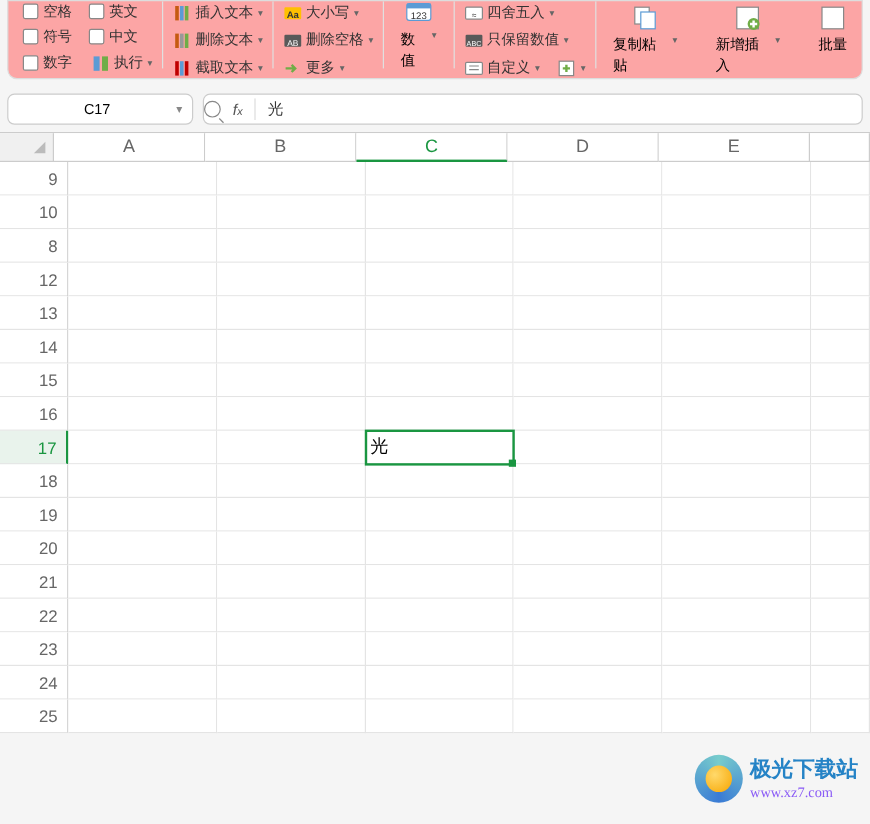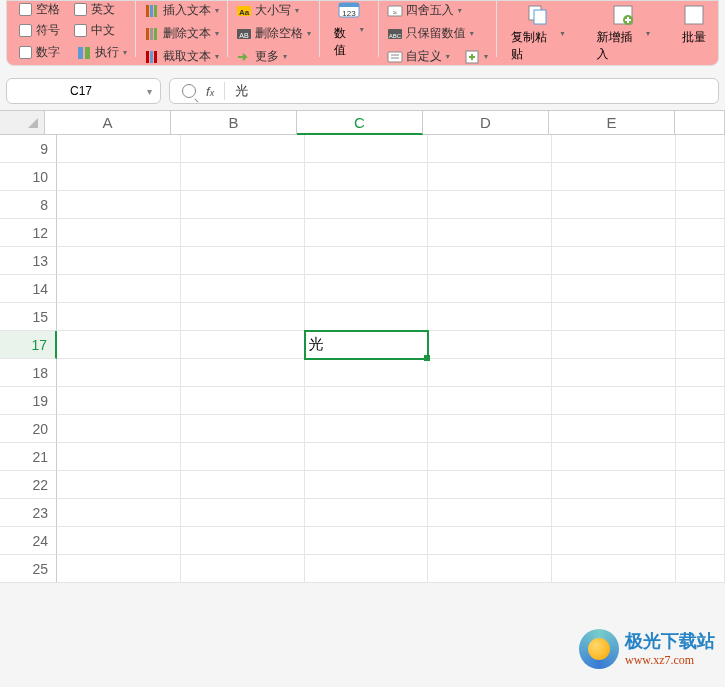--- a/index.html
+++ b/index.html
@@ -71,21 +71,21 @@
     background: #fff;
     display: flex; align-items: center; justify-content: space-between;
     padding: 0 8px;
   }
   .name-box .dd { color: #888; font-size: 10px; }
   .formula-bar {
     flex: 1; height: 26px;
     border: 1px solid #ccc; border-radius: 6px;
     background: #fff;
     display: flex; align-items: center;
-    padding: 0 12px; gap: 10px;
+    padding: 0 0; gap: 10px;
   }
   .fx-icon { font-style: italic; color: #555; font-size: 13px; }
   .zoom-icon { width:14px; height:14px; border:1px solid #888; border-radius:50%; position:relative;}
   .zoom-icon::after{content:"";position:absolute;right:-4px;bottom:-4px;width:5px;height:1px;background:#888;transform:rotate(45deg);}
   .formula-text { color:#333; font-size:13px; border-left:1px solid #ddd; padding-left:10px;}
   
   .grid-wrap {
     margin-top: 4px;
     background: #fff;
     border-top: 1px solid #ccc;
@@ -136,21 +136,21 @@
     width:40px; height:40px; border-radius:50%;
     background:conic-gradient(#7cc, #3a7bd5, #7cc);
     display:flex; align-items:center; justify-content:center;
     position:relative;
   }
   .wm-logo::before{
     content:""; width:22px;height:22px;border-radius:50%;
     background:radial-gradient(circle at 35% 35%, #ffd96b, #f7a500);
   }
   .wm-text .t1{ color:#2583c6; font-size:18px; font-weight:bold;}
-  .wm-text .t2{ color:#c2410c; font-size:12px;}
+  .wm-text .t2{ color:#8b5cf6; font-size:12px;}
   
   .cw-A{width:126px;} .cw-B{width:126px;} .cw-C{width:126px;}
   .cw-D{width:126px;} .cw-E{width:126px;}
 </style>
 </head>
 <body>
 
 <div class="ribbon">
 
   <div class="ribbon-group">
@@ -435,20 +435,29 @@
       <div class="row">
         <div class="row-h">15</div>
         <div class="cell cw-A" style="width: 126px;"></div>
         <div class="cell cw-B" style="width: 126px;"></div>
         <div class="cell cw-C" style="width: 126px;"></div>
         <div class="cell cw-D" style="width: 126px;"></div>
         <div class="cell cw-E" style="width: 126px;"></div>
         <div class="cell" style="width: 50px;"></div>
       </div>
       <div class="row">
+        <div class="row-h">16</div>
+        <div class="cell cw-A" style="width: 126px;"></div>
+        <div class="cell cw-B" style="width: 126px;"></div>
+        <div class="cell cw-C" style="width: 126px;"></div>
+        <div class="cell cw-D" style="width: 126px;"></div>
+        <div class="cell cw-E" style="width: 126px;"></div>
+        <div class="cell" style="width: 50px;"></div>
+      </div>
+      <div class="row">
         <div class="row-h sel">17</div>
         <div class="cell cw-A" style="width: 126px;"></div>
         <div class="cell cw-B" style="width: 126px;"></div>
         <div class="cell cw-C active" style="width: 126px;">光</div>
         <div class="cell cw-D" style="width: 126px;"></div>
         <div class="cell cw-E" style="width: 126px;"></div>
         <div class="cell" style="width: 50px;"></div>
       </div>
       <div class="row">
         <div class="row-h">18</div>

